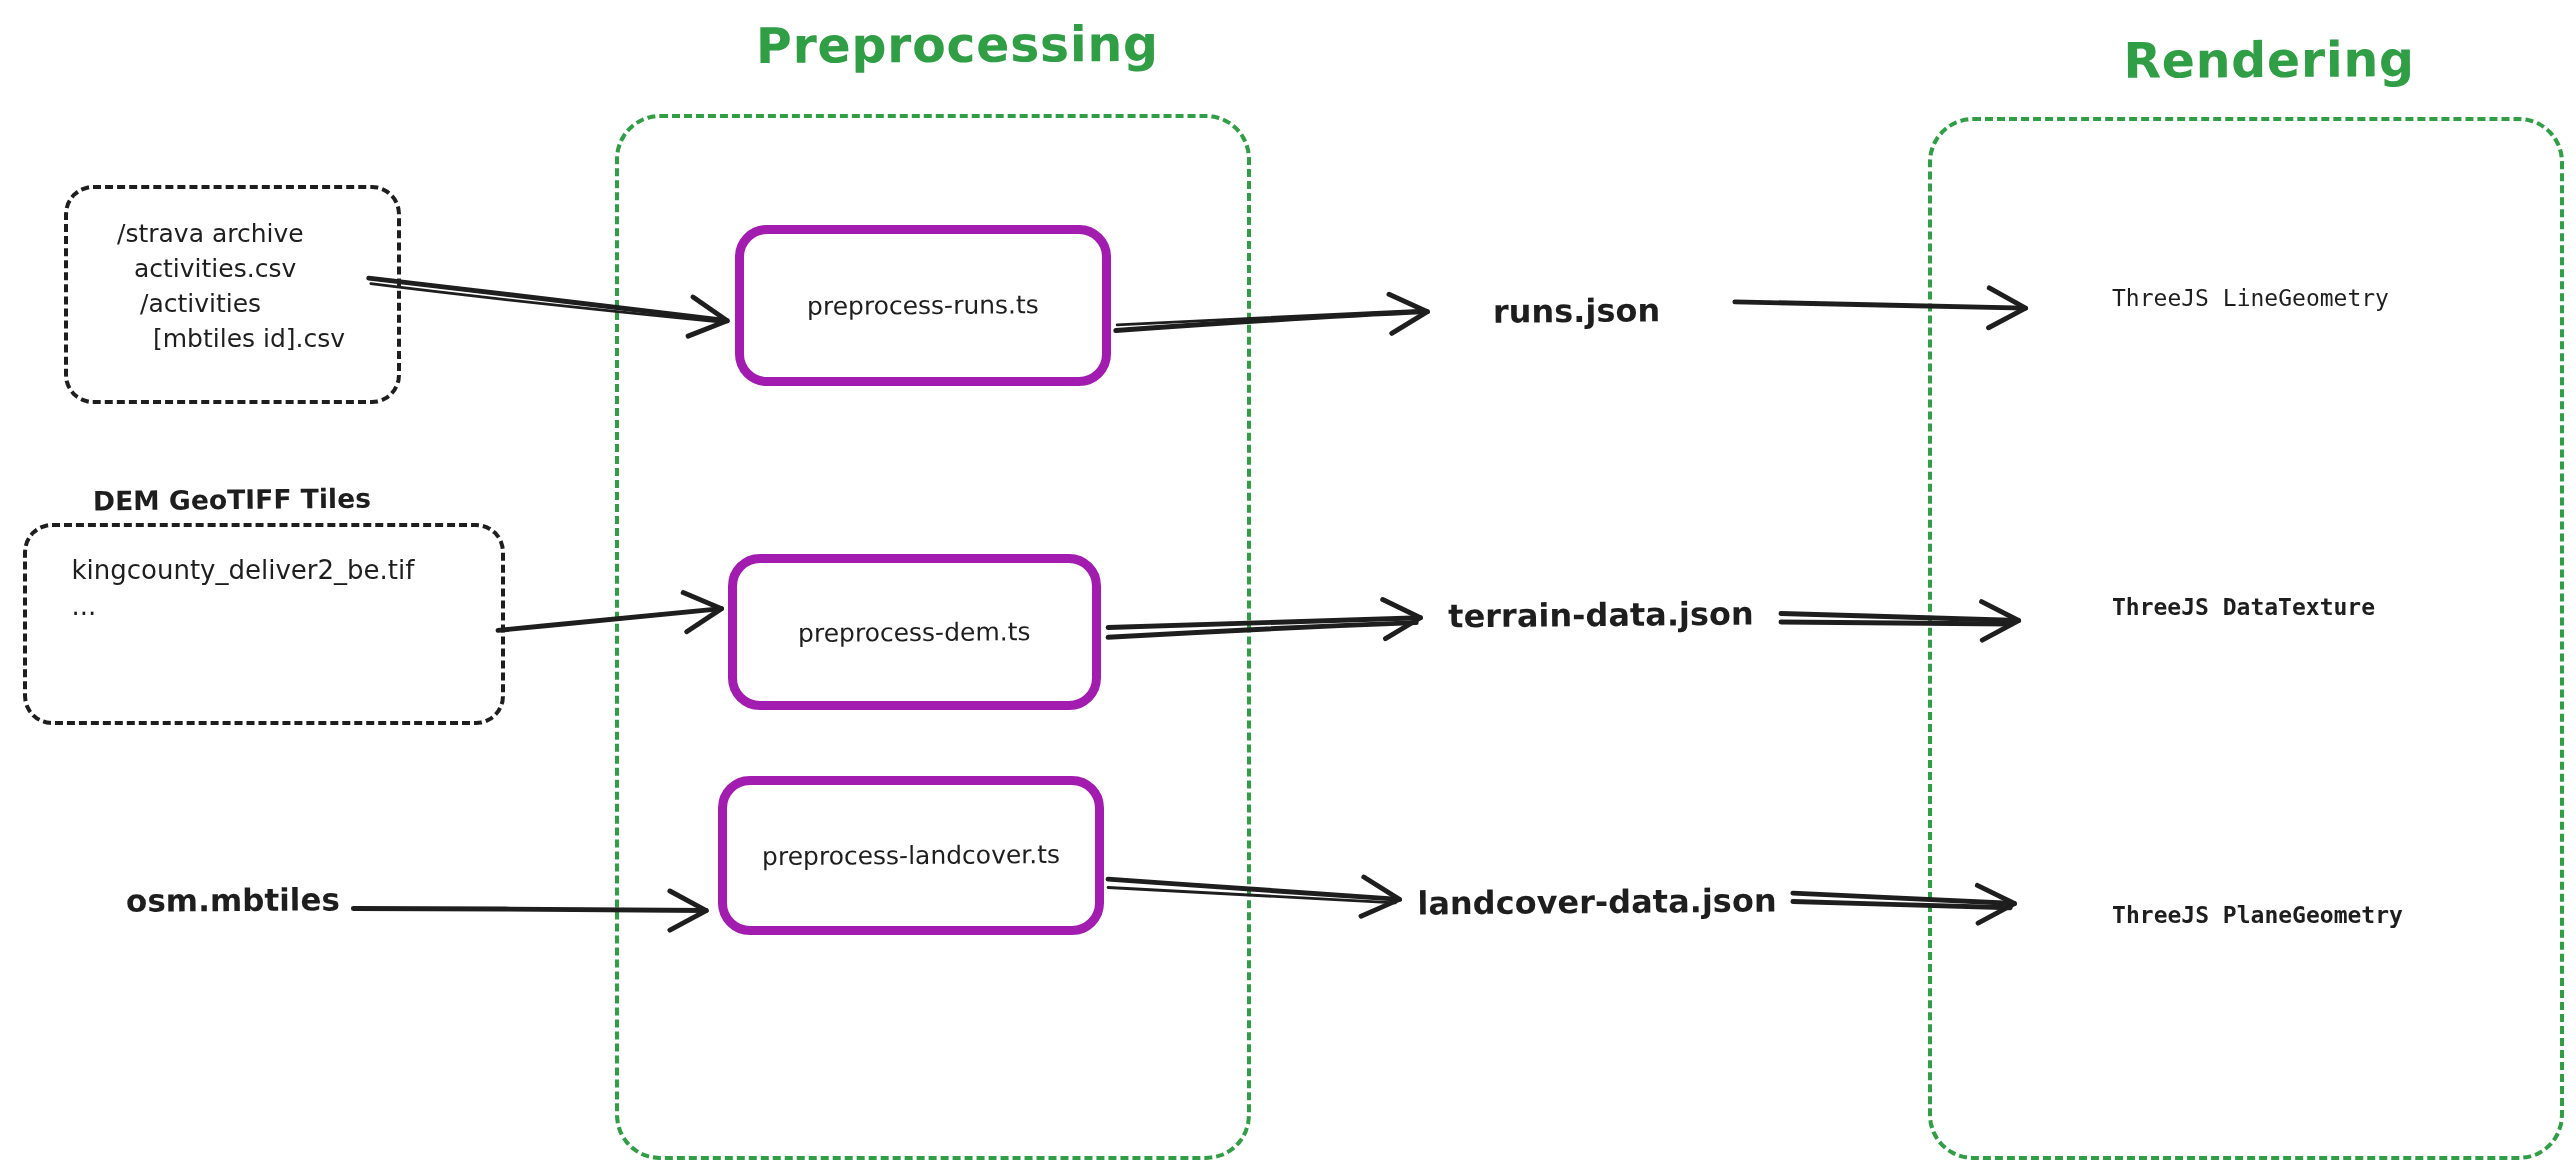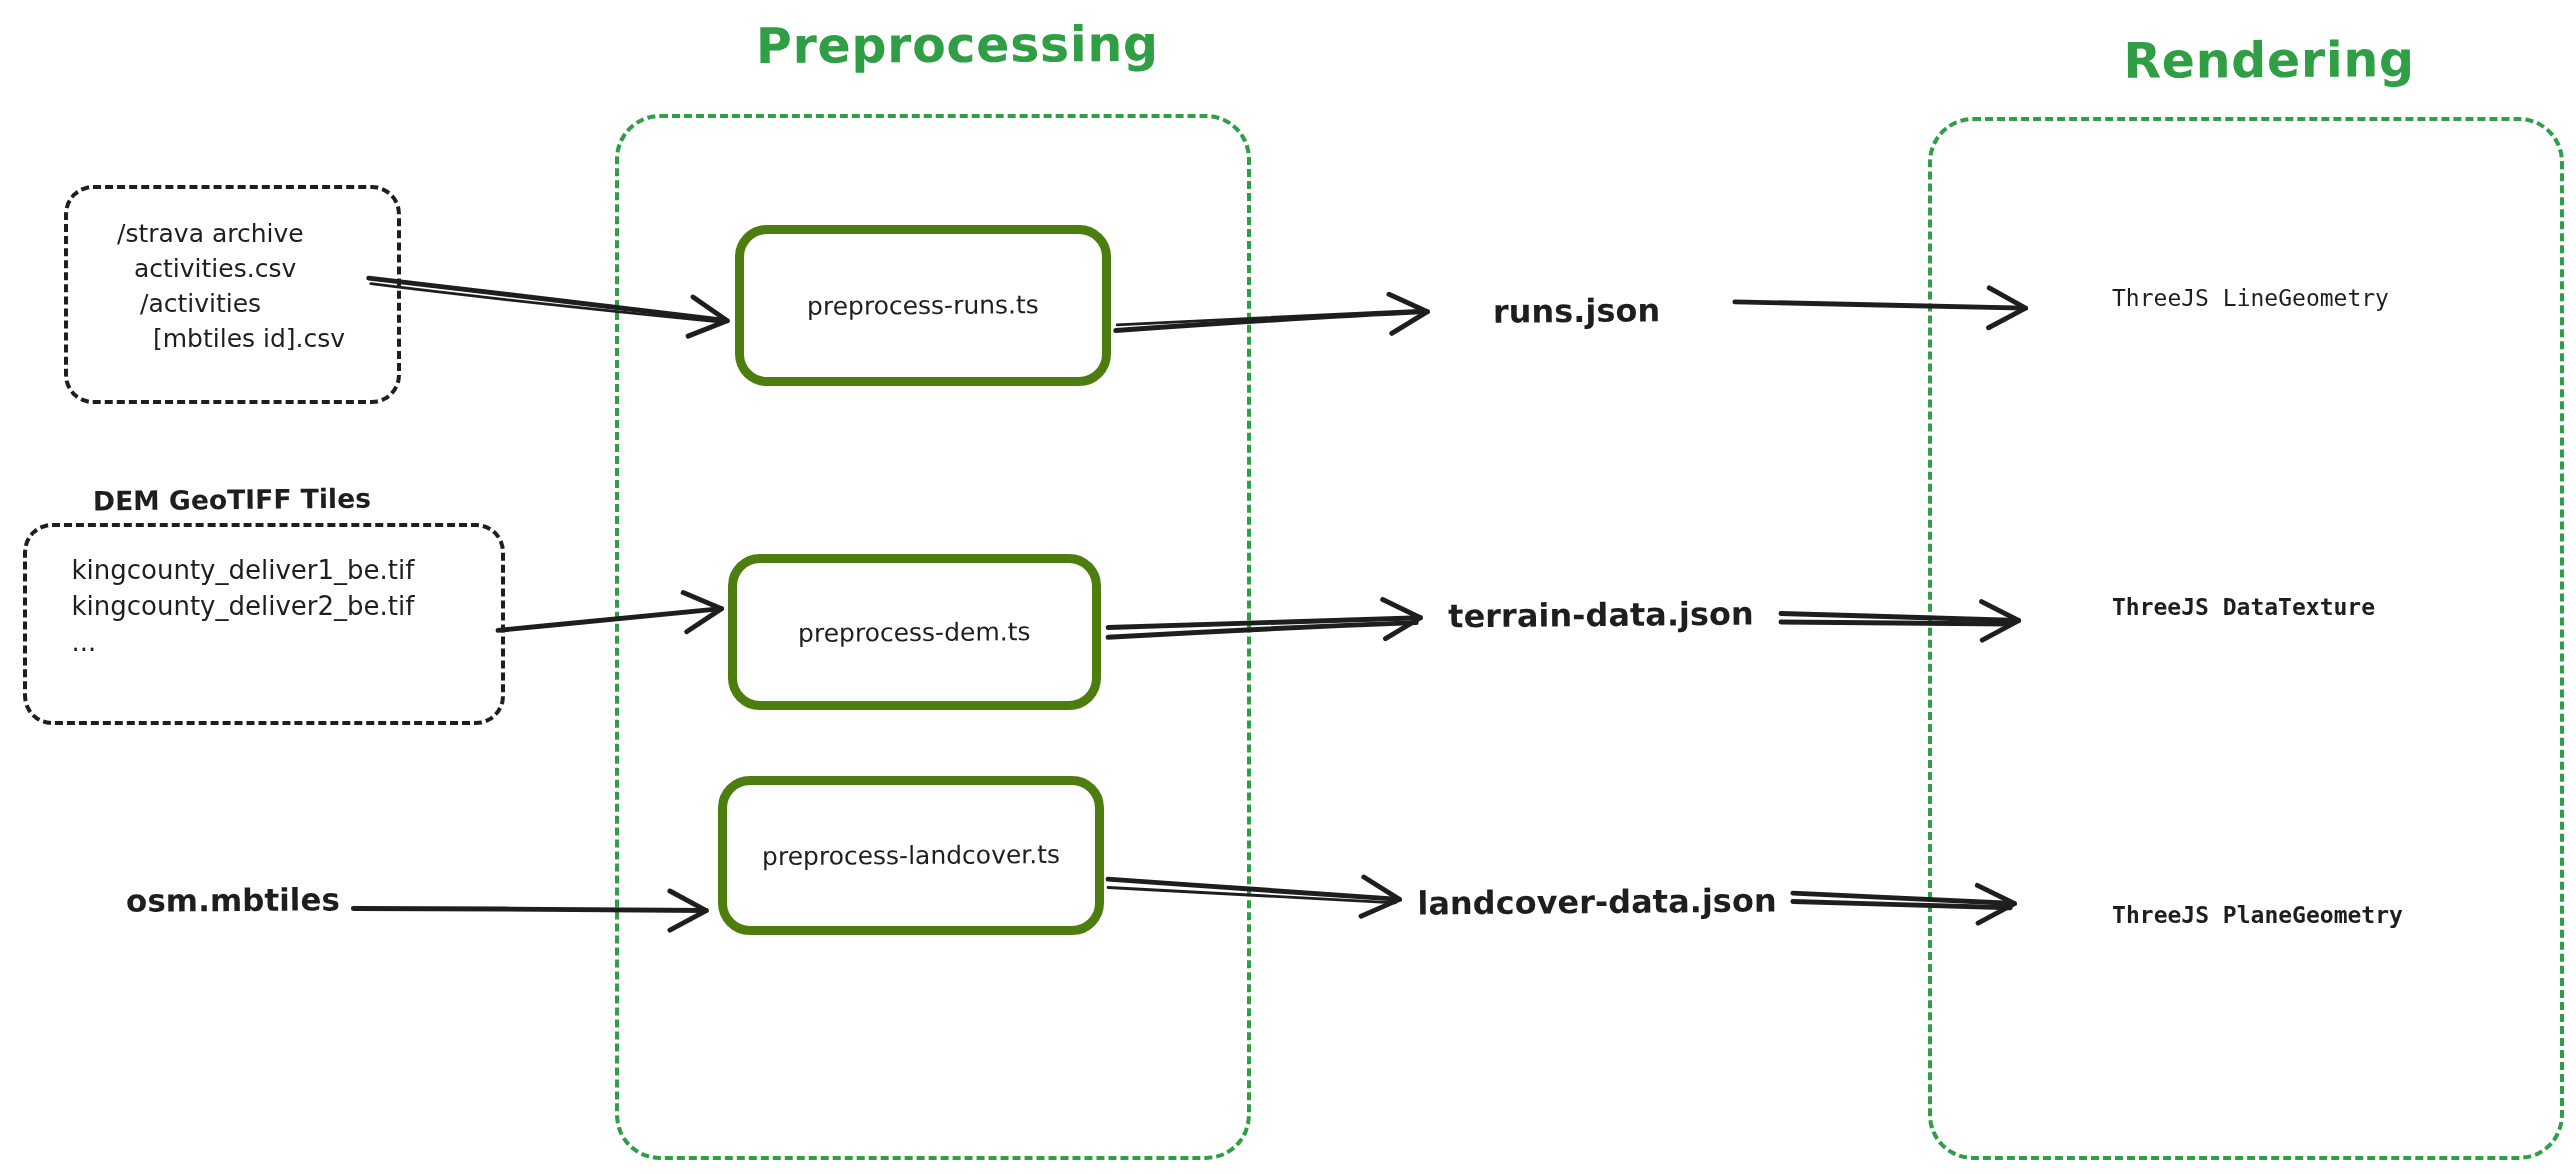--- a/index.html
+++ b/index.html
@@ -36,21 +36,21 @@
     position: absolute;
     border: 4.2px dashed #1e1e1e;
     border-radius: 29px;
     background: transparent;
     margin-left: 12px;
   }
 
   
   .script-box {
     position: absolute;
-    border: 9px solid #4d7c0f;
+    border: 9px solid #a21caf;
     border-radius: 32px;
     background: #ffffff;
     display: flex;
     align-items: center;
     justify-content: center;
   }
   .script-label {
     font-size: 25px;
     font-weight: 500;
     transform: rotate(-0.4deg);
@@ -100,21 +100,20 @@
     <div class="hand-line ind-0">/strava archive</div>
     <div class="hand-line ind-1">activities.csv</div>
     <div class="hand-line ind-2">/activities</div>
     <div class="hand-line ind-3">[mbtiles id].csv</div>
   </div>
 </div>
 
 <div class="abs hand-line" style="left:93px; top:484px; font-size:26.6px; font-weight:600; transform:rotate(-0.6deg);">DEM GeoTIFF Tiles</div>
 <div class="input-box" style="left:10.5px; top:523px; width:474px; height:194px;">
   <div class="dem-lines">
-    <div class="hand-line dem-ind">kingcounty_deliver1_be.tif</div>
     <div class="hand-line dem-ind">kingcounty_deliver2_be.tif</div>
     <div class="hand-line dem-ind">...</div>
   </div>
 </div>
 
 <div class="abs hand-line" style="left:126px; top:882px; font-size:31px; font-weight:600; transform:rotate(-0.4deg);">osm.mbtiles</div>
 
 <div class="script-box" style="left:735px; top:225px; width:358px; height:143px;">
   <span class="script-label">preprocess-runs.ts</span>
 </div>

